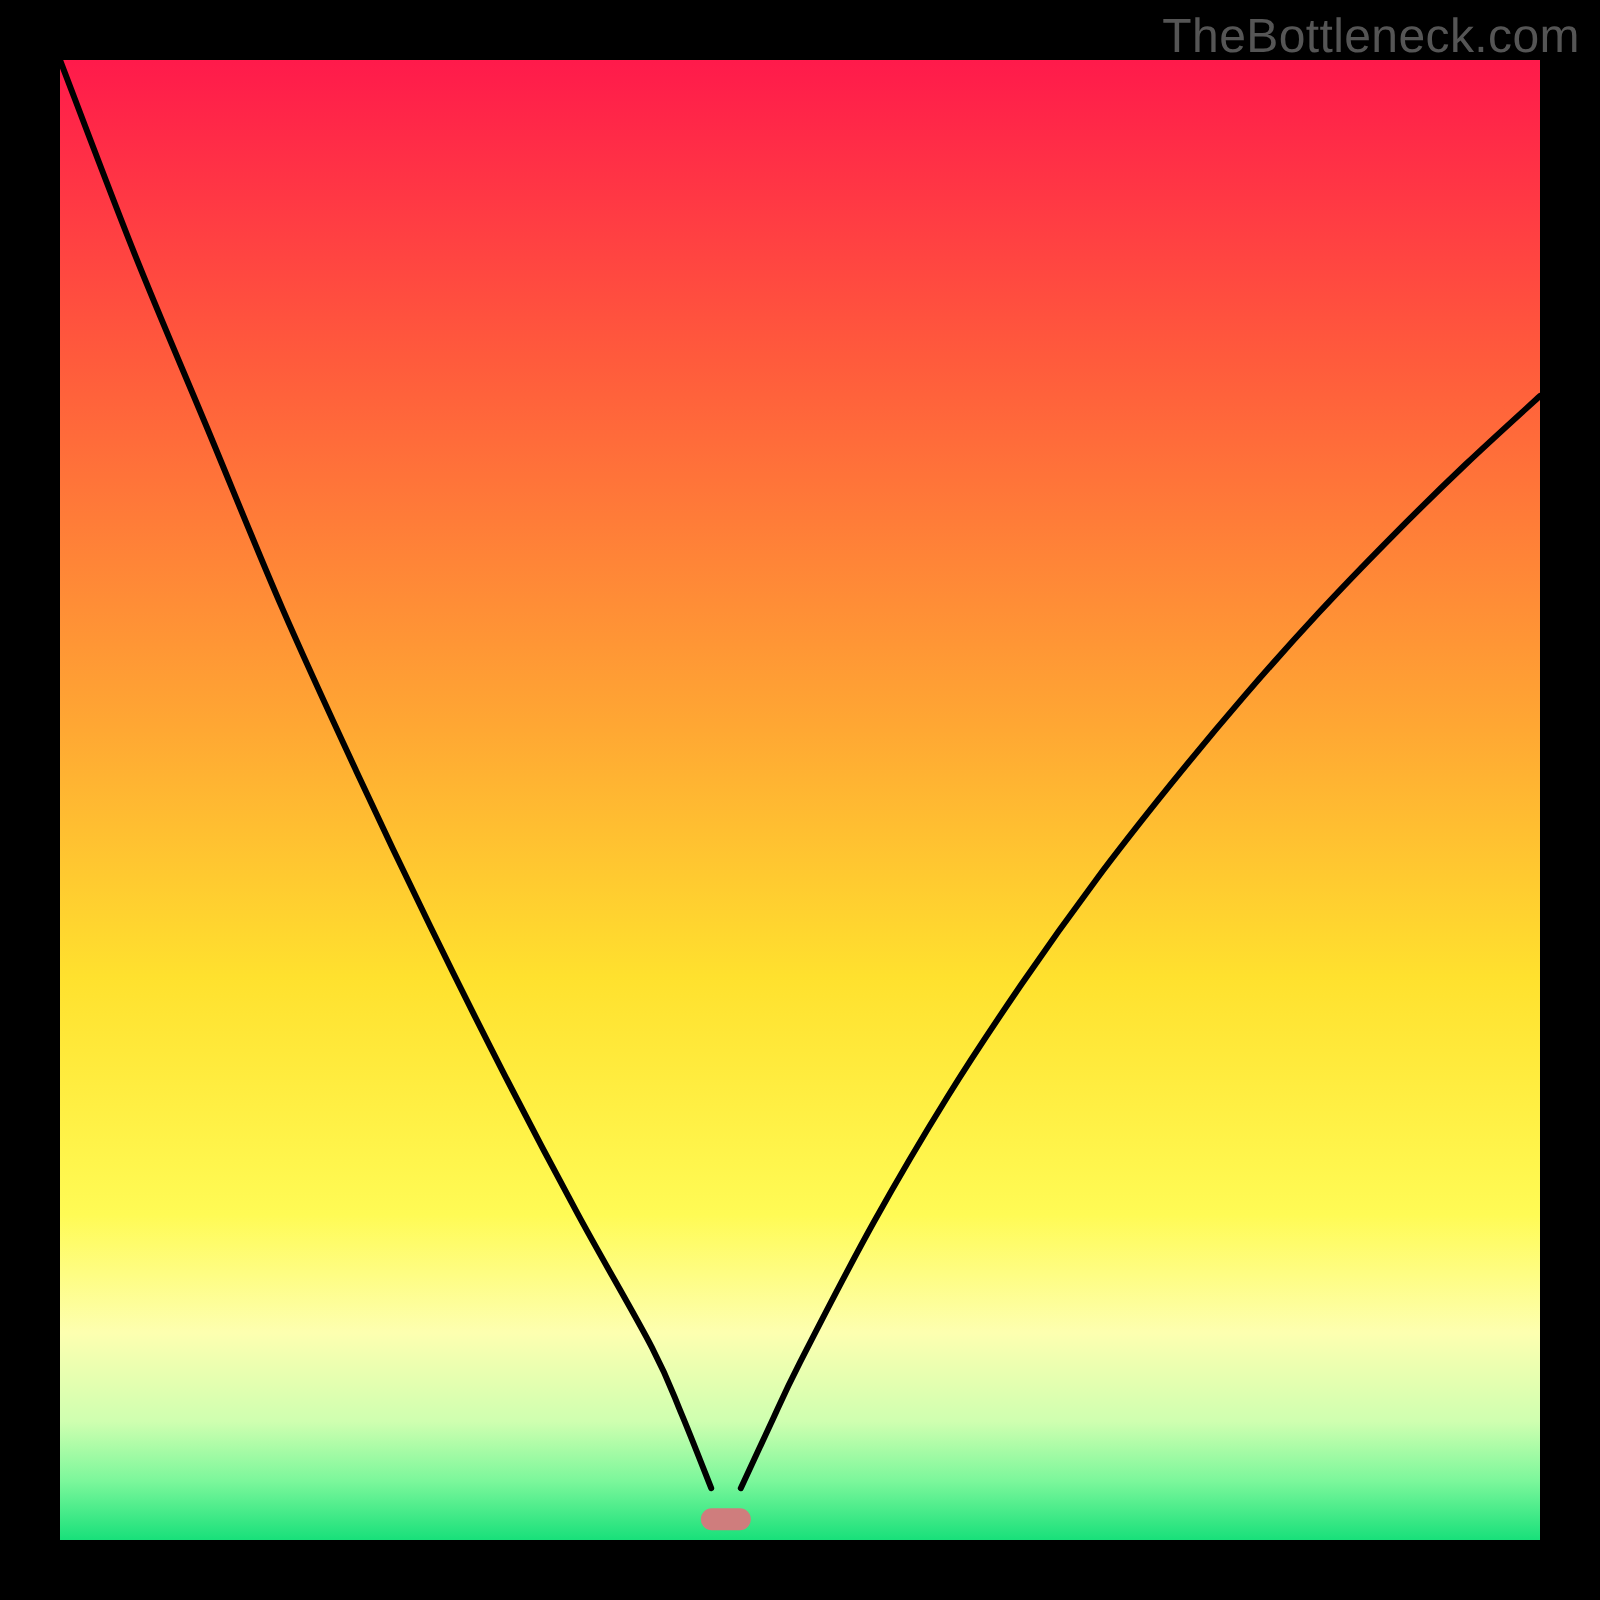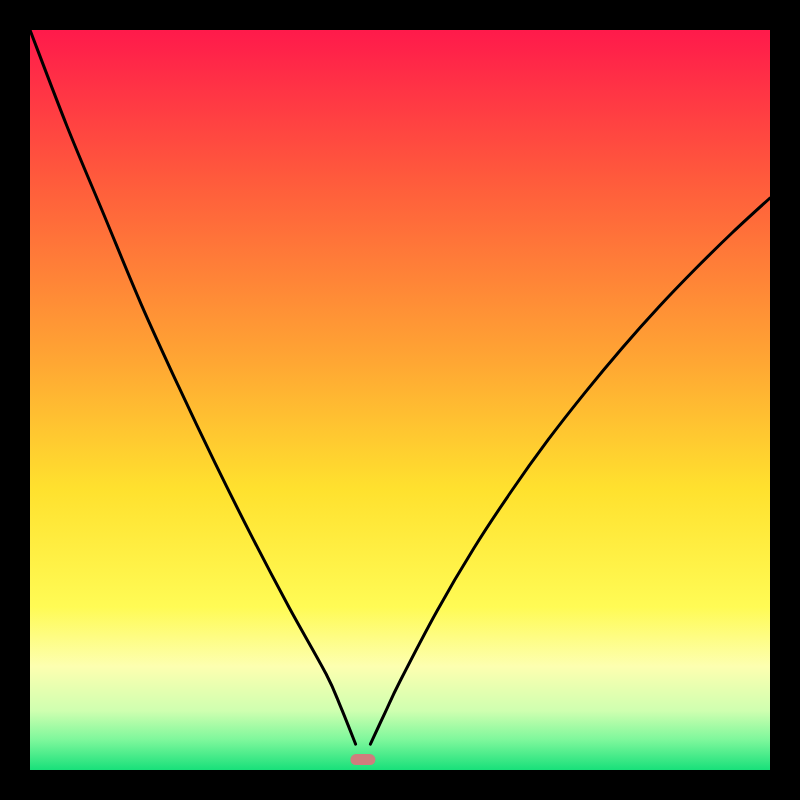--- a/index.html
+++ b/index.html
@@ -72,13 +72,14 @@
     </svg>
 
     <svg class="curve-svg" viewBox="0 0 740 740" preserveAspectRatio="none">
       <path id="curve-left" fill="none" d="M 0.00 0.00 C 6.17 16.03, 24.67 65.37, 37.00 96.20 C 49.33 127.03, 61.67 155.40, 74.00 185.00 C 86.33 214.60, 98.67 245.43, 111.00 273.80 C 123.33 302.17, 135.67 328.68, 148.00 355.20 C 160.33 381.72, 172.67 407.62, 185.00 432.90 C 197.33 458.18, 209.67 482.85, 222.00 506.90 C 234.33 530.95, 246.67 554.38, 259.00 577.20 C 271.33 600.02, 287.37 627.15, 296.00 643.80 C 304.63 660.45, 305.87 665.38, 310.80 677.10 C 315.73 688.82, 323.13 707.93, 325.60 714.10" stroke="#000000" stroke-width="3" stroke-linecap="round"></path>
       <path id="curve-right" fill="none" d="M 340.40 714.10 C 342.87 708.80, 350.27 692.76, 355.20 682.28 C 360.13 671.80, 361.37 668.10, 370.00 651.20 C 378.63 634.30, 394.67 603.10, 407.00 580.90 C 419.33 558.70, 431.67 537.86, 444.00 518.00 C 456.33 498.14, 468.67 479.77, 481.00 461.76 C 493.33 443.75, 505.67 426.49, 518.00 409.96 C 530.33 393.43, 542.67 377.89, 555.00 362.60 C 567.33 347.31, 579.67 332.51, 592.00 318.20 C 604.33 303.89, 616.67 290.08, 629.00 276.76 C 641.33 263.44, 653.67 250.74, 666.00 238.28 C 678.33 225.82, 690.67 213.74, 703.00 202.02 C 715.33 190.30, 733.83 173.65, 740.00 167.98" stroke="#000000" stroke-width="3" stroke-linecap="round"></path>
     </svg>
 
     <div id="min-marker" class="marker" style="left: 333px; top: 729.64px; width: 25.16px; height: 11.84px; background: rgb(207, 125, 125);"></div>
   </div>
 
+  <div class="watermark">TheBottleneck.com</div>
 </div>
 
 </body></html>

